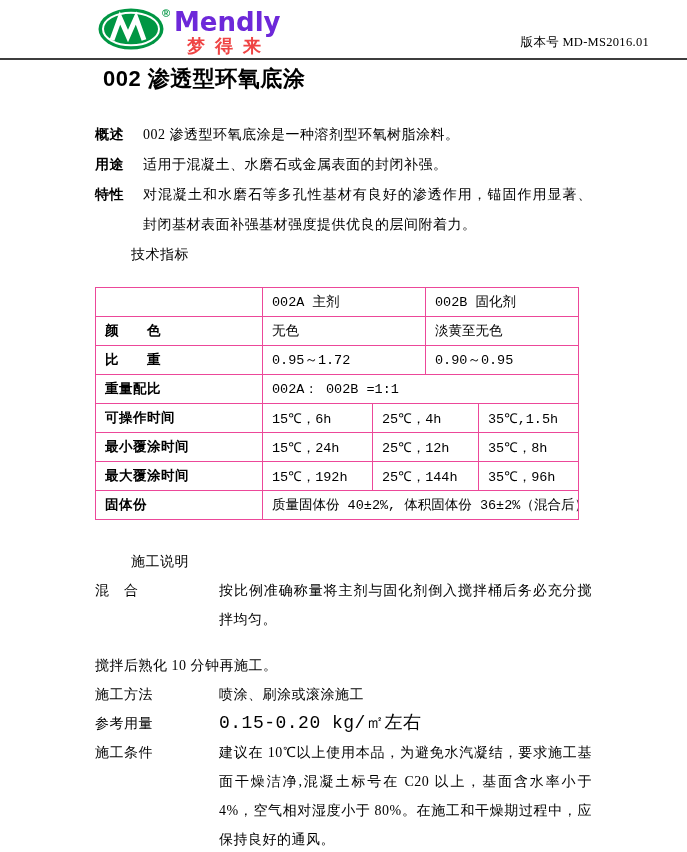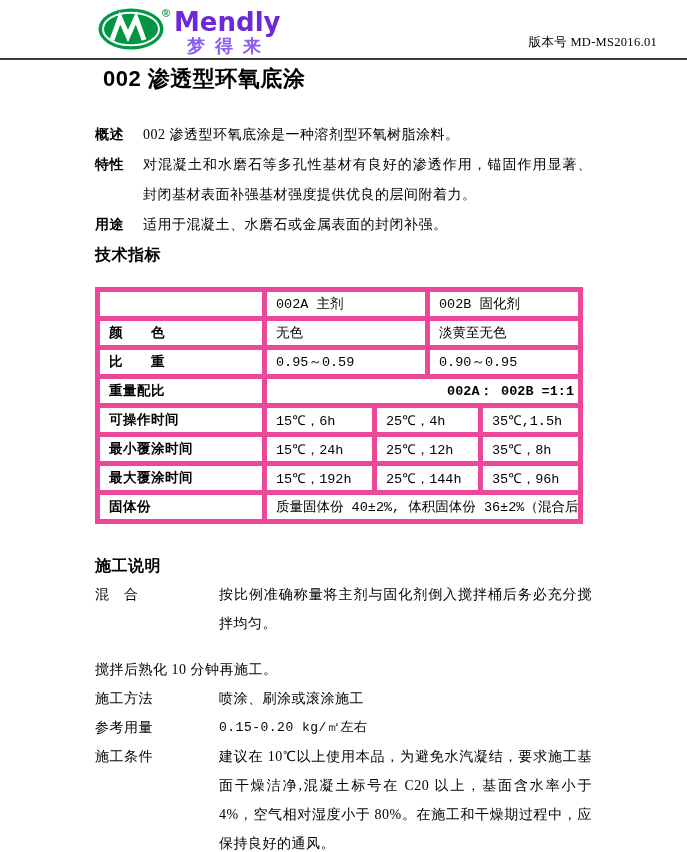--- a/index.html
+++ b/index.html
@@ -15,48 +15,48 @@
   .header-rule { position:absolute; top:58px; left:0; width:687px; height:0; border-top:2px solid #3d3d3d; }
   .logo-block { position:absolute; top:8px; left:98px; display:flex; align-items:flex-start; }
   .logo-oval { display:block; }
   .reg-mark { position:absolute; left:64px; top:-1px; color:#009643; font-size:11px; font-weight:bold; font-family:"Liberation Sans",sans-serif; }
   .logo-text { margin-left:9px; }
   .brand-en {
     color:#6d28d9; font-weight:bold; font-size:26px; line-height:28px;
     font-family:"DejaVu Sans", sans-serif; letter-spacing:0px;
   }
   .brand-zh {
-    color:#8b5cf6; font-weight:bold; font-size:18px; line-height:19px;
+    color:#ef4444; font-weight:bold; font-size:18px; line-height:19px;
     letter-spacing:10px; margin-left:13px; margin-top:1px;
     font-family:"Liberation Sans", sans-serif;
   }
-  .version { position:absolute; top:34px; right:30px; font-size:12.5px; letter-spacing:0.3px; }
+  .version { position:absolute; top:34px; right:38px; font-size:12.5px; letter-spacing:0.3px; }
 
   
   .content { position:absolute; top:64px; left:95px; width:497px; }
   .doc-title {
     font-size:22px; font-weight:bold; line-height:30px;
     padding-left:8px; margin-bottom:26px;
     font-family:"Liberation Sans", sans-serif; letter-spacing:0.5px;
   }
   .dl { display:flex; line-height:30px; font-size:14px; }
   .dl .lbl { flex:0 0 48px; font-weight:bold; letter-spacing:0.5px; }
   .dl .txt { flex:1; text-align:justify; letter-spacing:0.5px; }
-  .sec-heading { font-weight:bold; font-size:16px; line-height:30px; letter-spacing:0.5px; }
+  .sec-heading { font-weight:normal; font-size:14px; line-height:30px; letter-spacing:0.5px;margin-left:36px; }
 
   
   table.tech { border-collapse:collapse; width:483px; margin-top:17px; table-layout:fixed; }
   table.tech td {
-    border:5px solid #ec4899; height:29px; padding:1px 4px 1px 9px;
+    border:1px solid #ec4899; height:29px; padding:1px 4px 1px 9px;
     font-size:13.5px; vertical-align:middle; overflow:hidden; white-space:nowrap;
   }
   td.lblcell { font-weight:bold; letter-spacing:0.5px; }
   td.valcell, td.center { font-family:"Liberation Mono", monospace; font-size:13px; }
-  td.center { text-align:right; padding-left:0;font-weight:bold; }
-  .mono { font-family:"Liberation Mono", monospace; font-size:13px; }
+  td.center { text-align:left; padding-left:0; }
+  .mono { font-family:"Liberation Mono", monospace; font-size:18px; }
 
   
   .sec2 { margin-top:27px; }
   .sec2 .row { display:flex; line-height:29px; font-size:14px; }
   .sec2 .lbl2 { flex:0 0 88px; font-weight:normal; letter-spacing:0.5px; }
   .sec2 .txt2 { flex:1; text-align:justify; letter-spacing:0.5px;margin-left:36px; }
   .sec2 .cont { line-height:29px; font-size:14px; letter-spacing:0.5px;margin-top:17px; }
   .sec2 .sec-heading { line-height:29px; }
 </style>
 </head>
@@ -81,26 +81,26 @@
 
   <div class="content">
 
     <div class="doc-title">002 渗透型环氧底涂</div>
 
     <div class="dl">
       <span class="lbl">概述</span>
       <span class="txt">002 渗透型环氧底涂是一种溶剂型环氧树脂涂料。</span>
     </div>
     <div class="dl">
+      <span class="lbl">用途</span>
+      <span class="txt">适用于混凝土、水磨石或金属表面的封闭补强。</span>
+    </div>
+    <div class="dl">
       <span class="lbl">特性</span>
       <span class="txt">对混凝土和水磨石等多孔性基材有良好的渗透作用，锚固作用显著、封闭基材表面补强基材强度提供优良的层间附着力。</span>
-    </div>
-    <div class="dl">
-      <span class="lbl">用途</span>
-      <span class="txt">适用于混凝土、水磨石或金属表面的封闭补强。</span>
     </div>
 
     <div class="sec-heading">技术指标</div>
 
     <table class="tech">
       <colgroup>
         <col style="width:167px">
           <col style="width:110px">
           <col style="width:53px">
           <col style="width:53px">
@@ -112,21 +112,21 @@
           <td class="valcell" colspan="2">002A 主剂</td>
           <td class="valcell" colspan="2">002B 固化剂</td>
         </tr>
         <tr>
           <td class="lblcell">颜　　色</td>
           <td class="valcell" colspan="2">无色</td>
           <td class="valcell" colspan="2">淡黄至无色</td>
         </tr>
         <tr>
           <td class="lblcell">比　　重</td>
-          <td class="valcell" colspan="2">0.95～0.59</td>
+          <td class="valcell" colspan="2">0.95～1.72</td>
           <td class="valcell" colspan="2">0.90～0.95</td>
         </tr>
         <tr>
           <td class="lblcell">重量配比</td>
           <td class="center" colspan="4">002A： 002B =1:1</td>
         </tr>
         <tr>
           <td class="lblcell">可操作时间</td>
           <td class="valcell">15℃，6h</td>
           <td class="valcell" colspan="2">25℃，4h</td>

